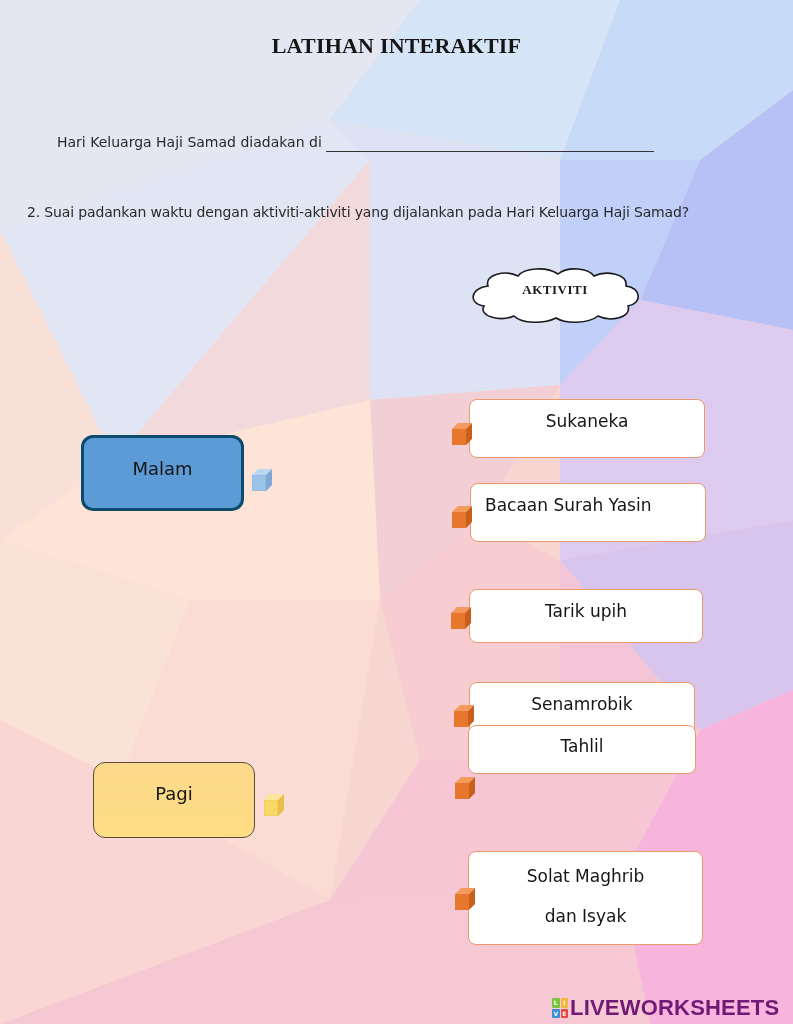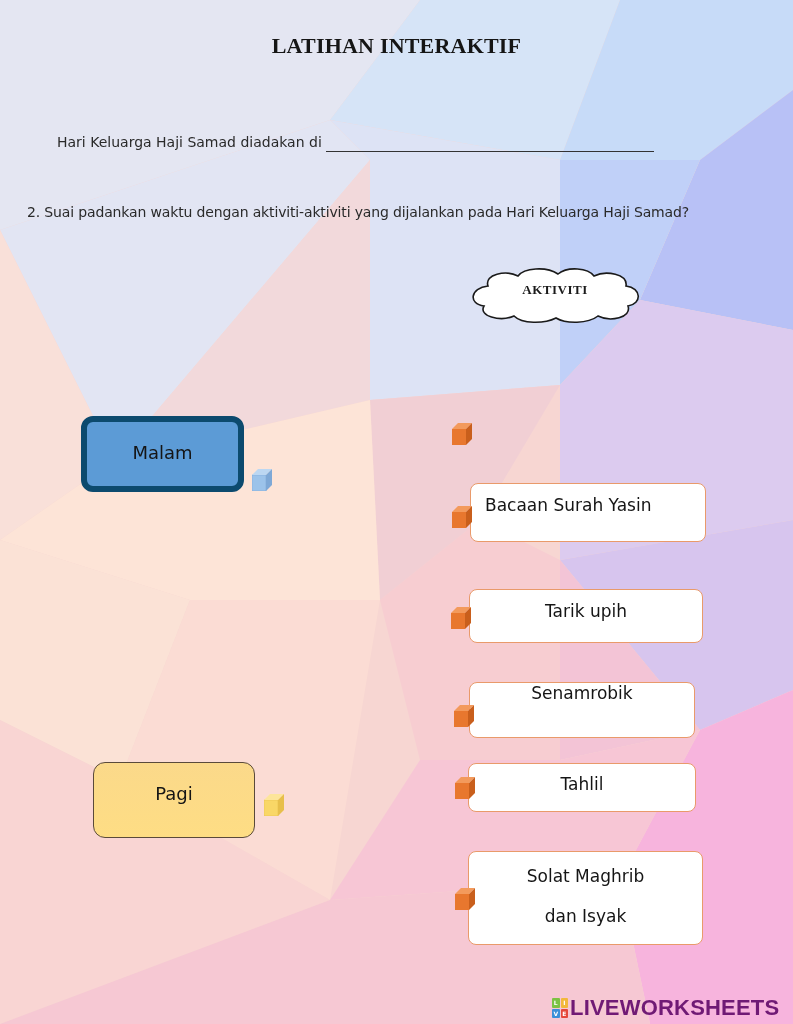--- a/index.html
+++ b/index.html
@@ -48,22 +48,22 @@
     font-family: "Liberation Serif", serif; font-weight: bold; font-size: 13px;
     color: #1a1a1a; letter-spacing: 0.5px;
   }
 
   .time-box {
     position: absolute; border-radius: 12px;
     display: flex; justify-content: center;
     font-family: "DejaVu Sans", sans-serif; font-size: 18px; color: #151515;
   }
   .time-malam {
-    left: 81px; top: 416px; width: 163px; height: 76px;
-    background: #5c9bd6; border: 6px solid #0c4a6e;
+    left: 81px; top: 435px; width: 163px; height: 76px;
+    background: #5c9bd6; border: 3px solid #0c4a6e;
     padding-top: 20px;
   }
   .time-pagi {
     left: 93px; top: 762px; width: 162px; height: 76px;
     background: linear-gradient(#fbd98a, #fedd84);
     border: 1.5px solid #5a4a3a;
     padding-top: 20px;
   }
 
   .cube { position: absolute; width: 20px; height: 22px; }
@@ -154,20 +154,23 @@
 
   <div class="time-box time-pagi">
     <span>Pagi</span>
   </div>
   <svg class="cube" style="left:264px; top:794px;" viewBox="0 0 20 22">
     <polygon points="0,6 14,6 14,22 0,22" fill="#f9d766" stroke="#e8c04e" stroke-width="0.6"></polygon>
     <polygon points="0,6 6,0 20,0 14,6" fill="#fde59a"></polygon>
     <polygon points="14,6 20,0 20,16 14,22" fill="#e7bf4a"></polygon>
   </svg>
 
+  <div class="act-box" style="left:469px; top:399px; width:236px; height:59px; padding-top:11px;">
+    <span class="txt">Sukaneka</span>
+  </div>
   <svg class="cube" style="left:452px; top:423px;" viewBox="0 0 20 22">
     <polygon points="0,6 14,6 14,22 0,22" fill="#e8772e"></polygon>
       <polygon points="0,6 6,0 20,0 14,6" fill="#f39a5c"></polygon>
       <polygon points="14,6 20,0 20,16 14,22" fill="#c95f1c"></polygon>
   </svg>
 
   <div class="act-box" style="left:470px; top:483px; width:236px; height:59px; padding-top:11px; text-align:left; padding-left:14px;">
     <span class="txt">Bacaan Surah Yasin</span>
   </div>
   <svg class="cube" style="left:452px; top:506px;" viewBox="0 0 20 22">
@@ -178,30 +181,30 @@
 
   <div class="act-box" style="left:469px; top:589px; width:234px; height:54px; padding-top:11px;">
     <span class="txt">Tarik upih</span>
   </div>
   <svg class="cube" style="left:451px; top:607px;" viewBox="0 0 20 22">
     <polygon points="0,6 14,6 14,22 0,22" fill="#e8772e"></polygon>
       <polygon points="0,6 6,0 20,0 14,6" fill="#f39a5c"></polygon>
       <polygon points="14,6 20,0 20,16 14,22" fill="#c95f1c"></polygon>
   </svg>
 
-  <div class="act-box" style="left:469px; top:682px; width:226px; height:56px; ">
+  <div class="act-box" style="left:469px; top:682px; width:226px; height:56px; padding-top:11px;">
     <span class="txt">Senamrobik</span>
   </div>
   <svg class="cube" style="left:454px; top:705px;" viewBox="0 0 20 22">
     <polygon points="0,6 14,6 14,22 0,22" fill="#e8772e"></polygon>
       <polygon points="0,6 6,0 20,0 14,6" fill="#f39a5c"></polygon>
       <polygon points="14,6 20,0 20,16 14,22" fill="#c95f1c"></polygon>
   </svg>
 
-  <div class="act-box" style="left:468px; top:763px; width:228px; height:49px; padding-top:10px;">
+  <div class="act-box" style="left:468px; top:725px; width:228px; height:49px; padding-top:10px;">
     <span class="txt">Tahlil</span>
   </div>
   <svg class="cube" style="left:455px; top:777px;" viewBox="0 0 20 22">
     <polygon points="0,6 14,6 14,22 0,22" fill="#e8772e"></polygon>
       <polygon points="0,6 6,0 20,0 14,6" fill="#f39a5c"></polygon>
       <polygon points="14,6 20,0 20,16 14,22" fill="#c95f1c"></polygon>
   </svg>
 
   <div class="act-box" style="left:468px; top:851px; width:235px; height:94px; padding-top:13px; line-height:41px;">
     <span class="txt" style="line-height:22px;">Solat Maghrib</span>

